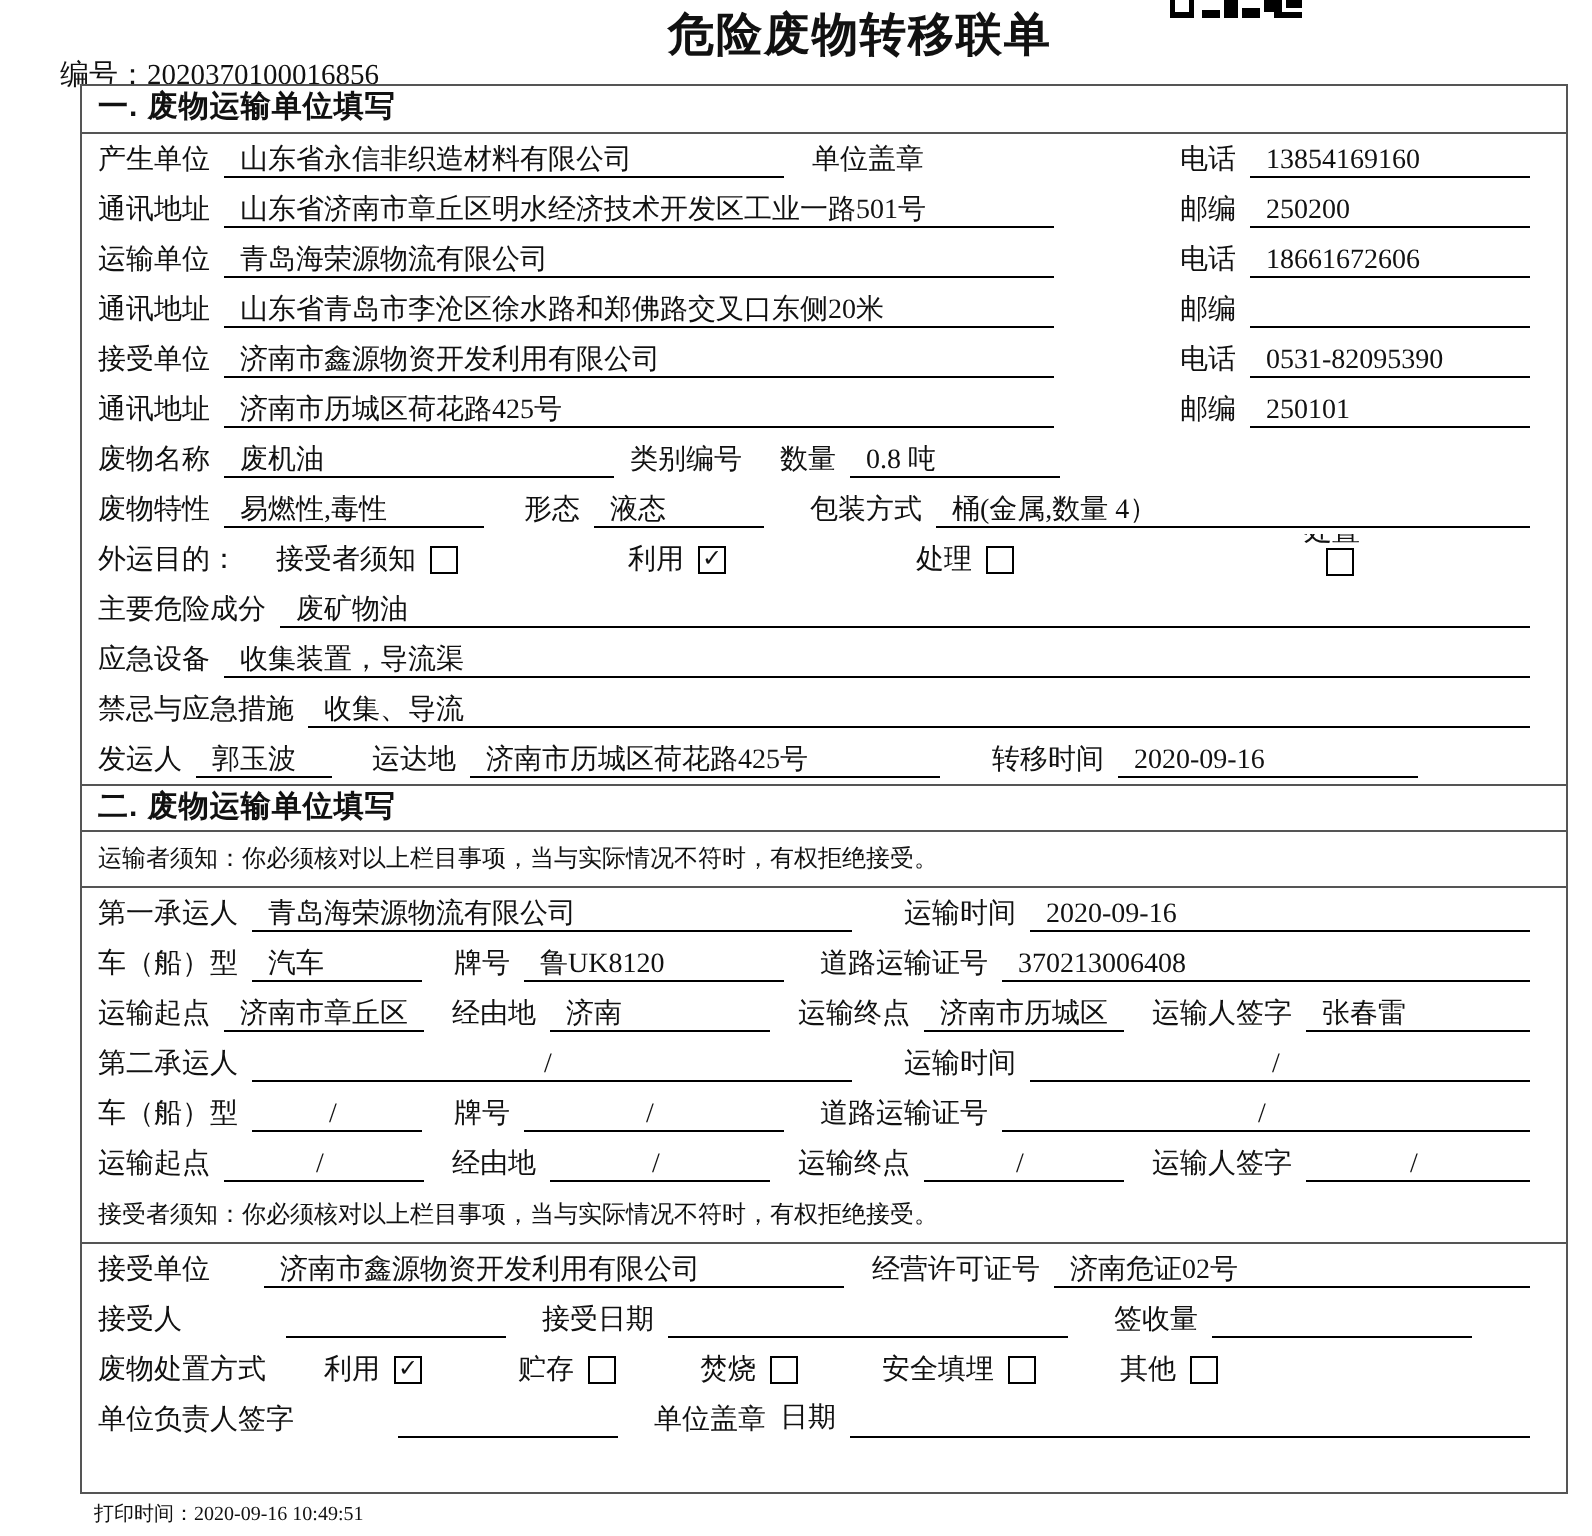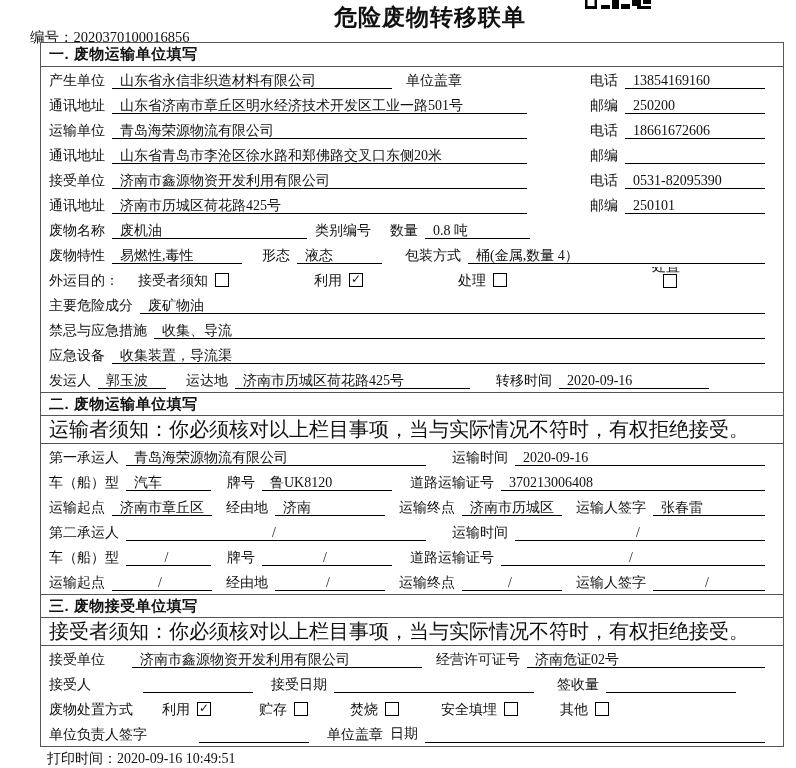--- a/index.html
+++ b/index.html
@@ -18,21 +18,21 @@
     position:absolute;left:40px;top:42px;width:744px;height:705px;
     border:1px solid #555555;box-sizing:border-box;background:#ffffff;overflow:hidden;
   }
   .sec-title{
     height:24px;line-height:22px;font-weight:bold;font-size:15px;padding:0 8px;
     border-bottom:1px solid #555555;border-top:1px solid #555555;box-sizing:border-box;
     font-family:"Liberation Sans","DejaVu Sans",sans-serif;letter-spacing:0.5px;
   }
   .sec-title:first-child{border-top:none;}
   .sec-note{
-    height:28px;line-height:27px;font-size:20px;padding:0 8px;
+    height:28px;line-height:27px;font-size:12px;padding:0 8px;
     border-bottom:1px solid #555555;box-sizing:border-box;white-space:nowrap;
   }
   .row{
     display:flex;align-items:flex-end;height:25px;box-sizing:border-box;
     padding:0 10px 3px 8px;font-size:14px;overflow:hidden;white-space:nowrap;
   }
   .lbl{white-space:nowrap;margin-right:7px;line-height:17px;flex:0 0 auto;}
   .val{
     border-bottom:1px solid #000000;line-height:17px;height:17px;white-space:nowrap;
     padding:0 4px 0 8px;margin-right:8px;box-sizing:border-box;flex:0 0 auto;overflow:hidden;
@@ -40,21 +40,21 @@
   .val.flex{flex:1 1 auto;}
   .val.center{text-align:center;padding-left:0;}
   .chk{display:flex;align-items:center;line-height:17px;flex:0 0 auto;}
   .chk-lab{margin-right:7px;}
   .chk-box{
     width:12px;height:12px;border:1px solid #000000;display:inline-flex;
     align-items:center;justify-content:center;position:relative;top:-1px;flex:0 0 auto;
     background:#ffffff;
   }
   .mark{font-size:12px;line-height:12px;font-family:"DejaVu Sans",sans-serif;position:relative;top:-1px;}
-  .footer{position:absolute;left:47px;top:750px;font-size:14px;white-space:nowrap;}
+  .footer{position:absolute;left:47px;top:750px;font-size:10px;white-space:nowrap;}
 </style>
 </head>
 <body>
 
 <div class="doc-no"><span>编号：</span><span>2020370100016856</span></div>
 
 <div class="doc-title">危险废物转移联单</div>
 
 <svg class="qr" width="66" height="10" viewBox="0 0 66 10" aria-hidden="true">
   <rect x="0" y="0" width="12" height="9" fill="#000"></rect>
@@ -140,26 +140,26 @@
       <span class="chk" style="margin-left: 145px; flex-direction: column;">
         <span class="chk-lab">处置</span>
         <span class="chk-box"></span>
       </span>
     </div>
     <div class="row">
       <span class="lbl">主要危险成分</span>
       <span class="val flex">废矿物油</span>
     </div>
     <div class="row">
+      <span class="lbl">应急设备</span>
+      <span class="val flex">收集装置，导流渠</span>
+    </div>
+    <div class="row">
       <span class="lbl">禁忌与应急措施</span>
       <span class="val flex">收集、导流</span>
-    </div>
-    <div class="row">
-      <span class="lbl">应急设备</span>
-      <span class="val flex">收集装置，导流渠</span>
     </div>
     <div class="row">
       <span class="lbl">发运人</span>
       <span class="val" style="width: 68px;">郭玉波</span>
       <span class="lbl" style="margin-left: 12px;">运达地</span>
       <span class="val" style="width: 235px;">济南市历城区荷花路425号</span>
       <span class="lbl" style="margin-left: 18px;">转移时间</span>
       <span class="val" style="width: 150px;">2020-09-16</span>
     </div>
     <div class="sec-title">二. 废物运输单位填写</div>
@@ -205,21 +205,20 @@
     <div class="row">
       <span class="lbl">运输起点</span>
       <span class="val center" style="width: 100px;">/</span>
       <span class="lbl" style="margin-left: 6px;">经由地</span>
       <span class="val center" style="width: 110px;">/</span>
       <span class="lbl" style="margin-left: 6px;">运输终点</span>
       <span class="val center" style="width: 100px;">/</span>
       <span class="lbl" style="margin-left: 6px;">运输人签字</span>
       <span class="val flex center">/</span>
     </div>
-    <div class="sec-title">三. 废物接受单位填写</div>
     <div class="sec-note">接受者须知：你必须核对以上栏目事项，当与实际情况不符时，有权拒绝接受。</div>
     <div class="row">
       <span class="lbl">接受单位</span>
       <span class="val" style="width: 290px; margin-left: 20px;">济南市鑫源物资开发利用有限公司</span>
       <span class="lbl" style="margin-left: 6px;">经营许可证号</span>
       <span class="val flex">济南危证02号</span>
     </div>
     <div class="row">
       <span class="lbl">接受人</span>
       <span class="val" style="width: 110px; margin-left: 45px;"></span>

